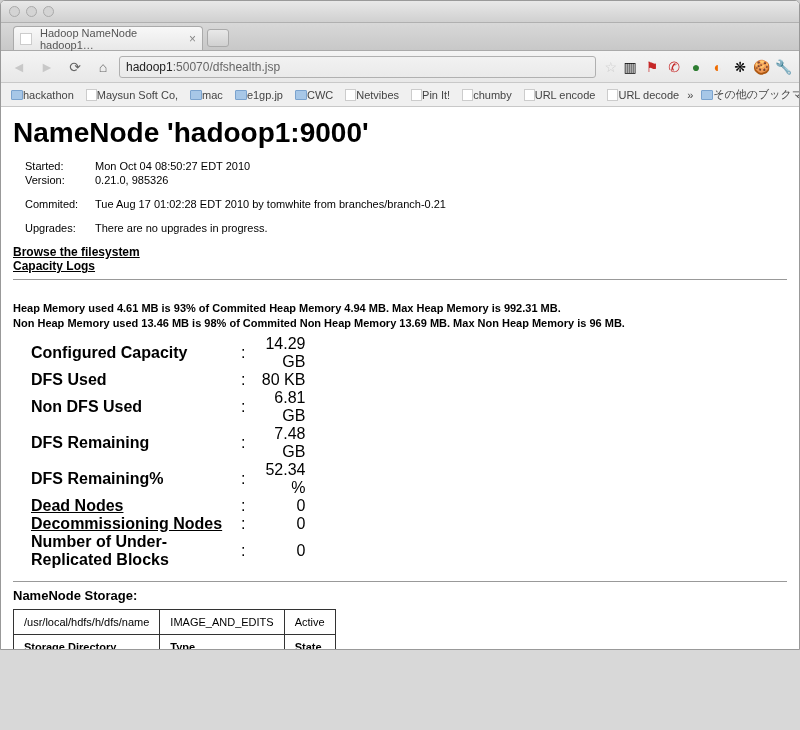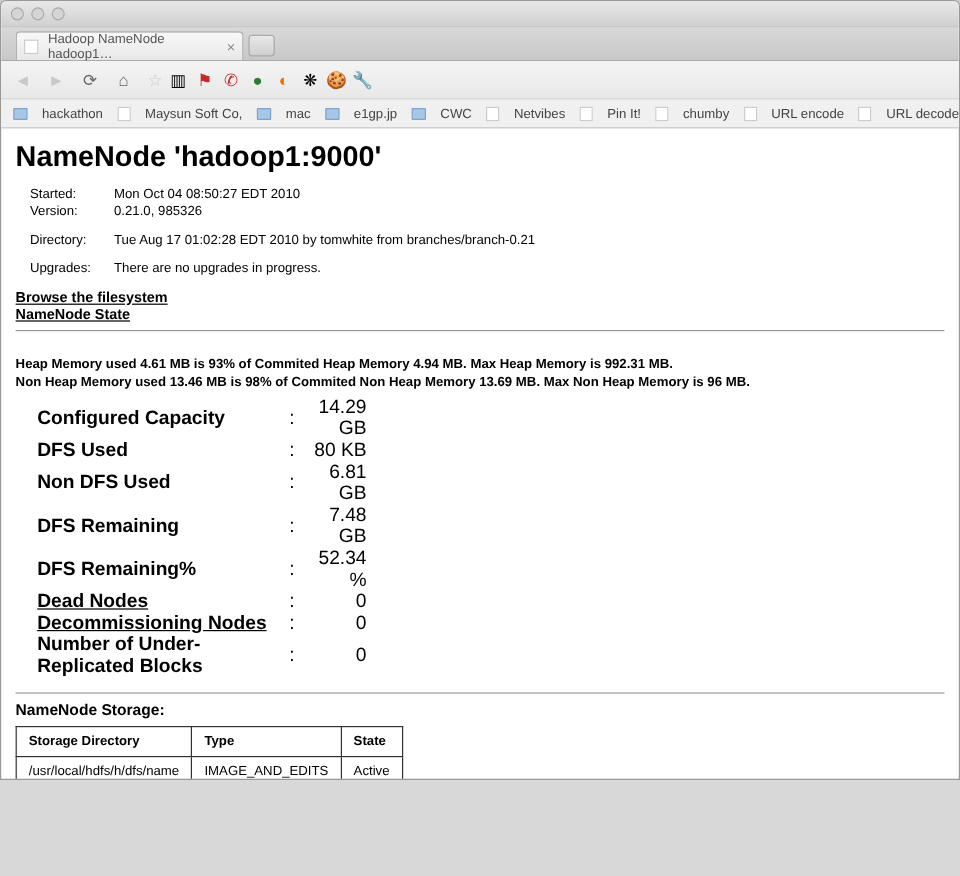--- a/index.html
+++ b/index.html
@@ -13,28 +13,28 @@
     .tab-close { position: absolute; right: 6px; font-size: 12px; color: #888; }
     .tab + .newtab { width: 22px; height: 18px; margin-left: 4px; margin-bottom: 3px; border: 1px solid #aaa; border-radius: 3px; background: linear-gradient(#e8e8e8,#d0d0d0); }
     .toolbar { height: 32px; background: linear-gradient(#f4f4f4,#e8e8e8); border-bottom: 1px solid #c8c8c8; display: flex; align-items: center; padding: 0 6px; gap: 4px; }
     .tbtn { width: 24px; height: 22px; display: flex; align-items: center; justify-content: center; color: #666; font-size: 14px; cursor: pointer; }
     .tbtn.dis { color: #c8c8c8; }
     .url-input { flex: 1; height: 22px; border: 1px solid #b0b0b0; border-radius: 3px; padding: 0 6px; font-size: 12px; color: #666; display: flex; align-items: center; }
     .url-input em { color: #222; font-style: normal; }
     .url-star { color: #ccc; margin-left: 4px; font-size: 14px; }
     .tbicon { width: 18px; height: 18px; display: inline-flex; align-items: center; justify-content: center; font-size: 14px; }
     .bookbar { height: 24px; background: #f0f0f0; border-bottom: 1px solid #c8c8c8; display: flex; align-items: center; padding: 0 6px; gap: 4px; font-size: 11px; color: #444; }
-    .bk { display: flex; align-items: center; gap: 12px; padding: 0 4px; white-space: nowrap; }
+    .bk { display: flex; align-items: center; gap: 0; padding: 0 4px; white-space: nowrap; }
     .bk .f { width: 12px; height: 10px; background: #a7c7e7; border: 1px solid #7ba3ce; border-radius: 1px; }
     .bk .p { width: 11px; height: 12px; background: #fff; border: 1px solid #ccc; }
     .bk-right { margin-left: auto; display: flex; align-items: center; gap: 4px; }
     .content { padding: 6px 12px; height: calc(730px - 22px - 28px - 32px - 24px - 14px); overflow: auto; color: #000; }
     .statusbar { height: 14px; background: #e8e8e8; border-top: 1px solid #c8c8c8; position: relative; }
     .grip { position: absolute; right: 2px; bottom: 2px; width: 10px; height: 10px; background: repeating-linear-gradient(135deg,#999,#999 1px,transparent 1px,transparent 3px); }
-    h1 { font-size: 24px; font-weight: bold; margin: 4px 0 10px; }
+    h1 { font-size: 28px; font-weight: bold; margin: 4px 0 10px; }
     .meta-tbl { border-collapse: collapse; margin-left: 12px; }
     .meta-tbl td { padding: 1px 6px 1px 0; vertical-align: top; font-size: 11px; }
     .meta-tbl td:first-child { font-weight: normal; min-width: 70px; }
     .spacer-row td { height: 10px; }
     .lnk { color: #000000; text-decoration: underline; cursor: pointer; font-weight: bold; }
     hr { border: none; border-top: 1px solid #999; margin: 6px 0; }
     h2.sec { font-size: 13px; font-weight: bold; margin: 6px 0; }
     .summary-txt { font-size: 11px; font-weight: bold; line-height: 1.35; }
     .stats { border-collapse: collapse; margin-left: 18px; margin-top: 4px; }
     .stats td { font-size: 16px; padding: 0 6px 0 0; }
@@ -64,20 +64,24 @@
       <span class="tab-close">×</span>
     </div>
     <div class="newtab"></div>
   </div>
 
   <div class="toolbar">
     <div class="tbtn dis">◄</div>
     <div class="tbtn dis">►</div>
     <div class="tbtn">⟳</div>
     <div class="tbtn">⌂</div>
+    <div class="url-input">
+      <em>hadoop1</em>
+        <span>:50070/dfshealth.jsp</span>
+    </div>
     <span class="url-star">☆</span>
     <span class="tbicon">▥</span>
     <span class="tbicon" style="color:#c62828;">⚑</span>
     <span class="tbicon" style="color:#c62828;">✆</span>
     <span class="tbicon" style="color:#2e7d32;">●</span>
     <span class="tbicon" style="color:#ef6c00;">◐</span>
     <span class="tbicon">❋</span>
     <span class="tbicon" style="color:#8d6e63;">🍪</span>
     <span class="tbicon">🔧</span>
   </div>
@@ -143,37 +147,37 @@
           </tr>
       <tr>
             <td>Version:</td>
             <td>0.21.0, 985326</td>
           </tr>
       <tr class="spacer-row">
             <td></td>
             <td></td>
           </tr>
       <tr>
-            <td>Directory:</td>
+            <td>Commited:</td>
             <td>Tue Aug 17 01:02:28 EDT 2010 by tomwhite from branches/branch-0.21</td>
           </tr>
       <tr class="spacer-row">
             <td></td>
             <td></td>
           </tr>
       <tr>
             <td>Upgrades:</td>
             <td>There are no upgrades in progress.</td>
           </tr>
     </tbody>
       </table>
 
     <div style="margin-top:10px;">
       <a class="lnk">Browse the filesystem</a><br>
-      <a class="lnk">NameNode State</a>
+      <a class="lnk">Capacity Logs</a>
     </div>
 
     <hr>
 
     <div class="summary-txt">
       <br>
       <span>Heap Memory used 4.61 MB is 93% of Commited Heap Memory 4.94 MB. Max Heap Memory is 992.31 MB.</span><br>
       <span>Non Heap Memory used 13.46 MB is 98% of Commited Non Heap Memory 13.69 MB. Max Non Heap Memory is 96 MB.</span>
     </div>
 
@@ -221,29 +225,29 @@
           </tr>
         </tbody>
     </table>
 
     <hr style="margin-top:12px;">
 
     <h2 class="sec">NameNode Storage:</h2>
     <table class="storage">
       <tbody>
           <tr>
+        <td>/usr/local/hdfs/h/dfs/name</td>
+        <td>IMAGE_AND_EDITS</td>
+        <td>Active</td>
+      </tr>
+      <tr>
         <th>Storage Directory</th>
         <th>Type</th>
         <th>State</th>
       </tr>
-      <tr>
-        <td>/usr/local/hdfs/h/dfs/name</td>
-        <td>IMAGE_AND_EDITS</td>
-        <td>Active</td>
-      </tr>
     </tbody>
       </table>
 
     <hr style="margin-top:18px;">
     <div class="foot">
       <a class="lnk" style="font-weight:normal;">Maysun</a><span>, 2010.</span>
     </div>
   </div>
 
   <div class="statusbar">

